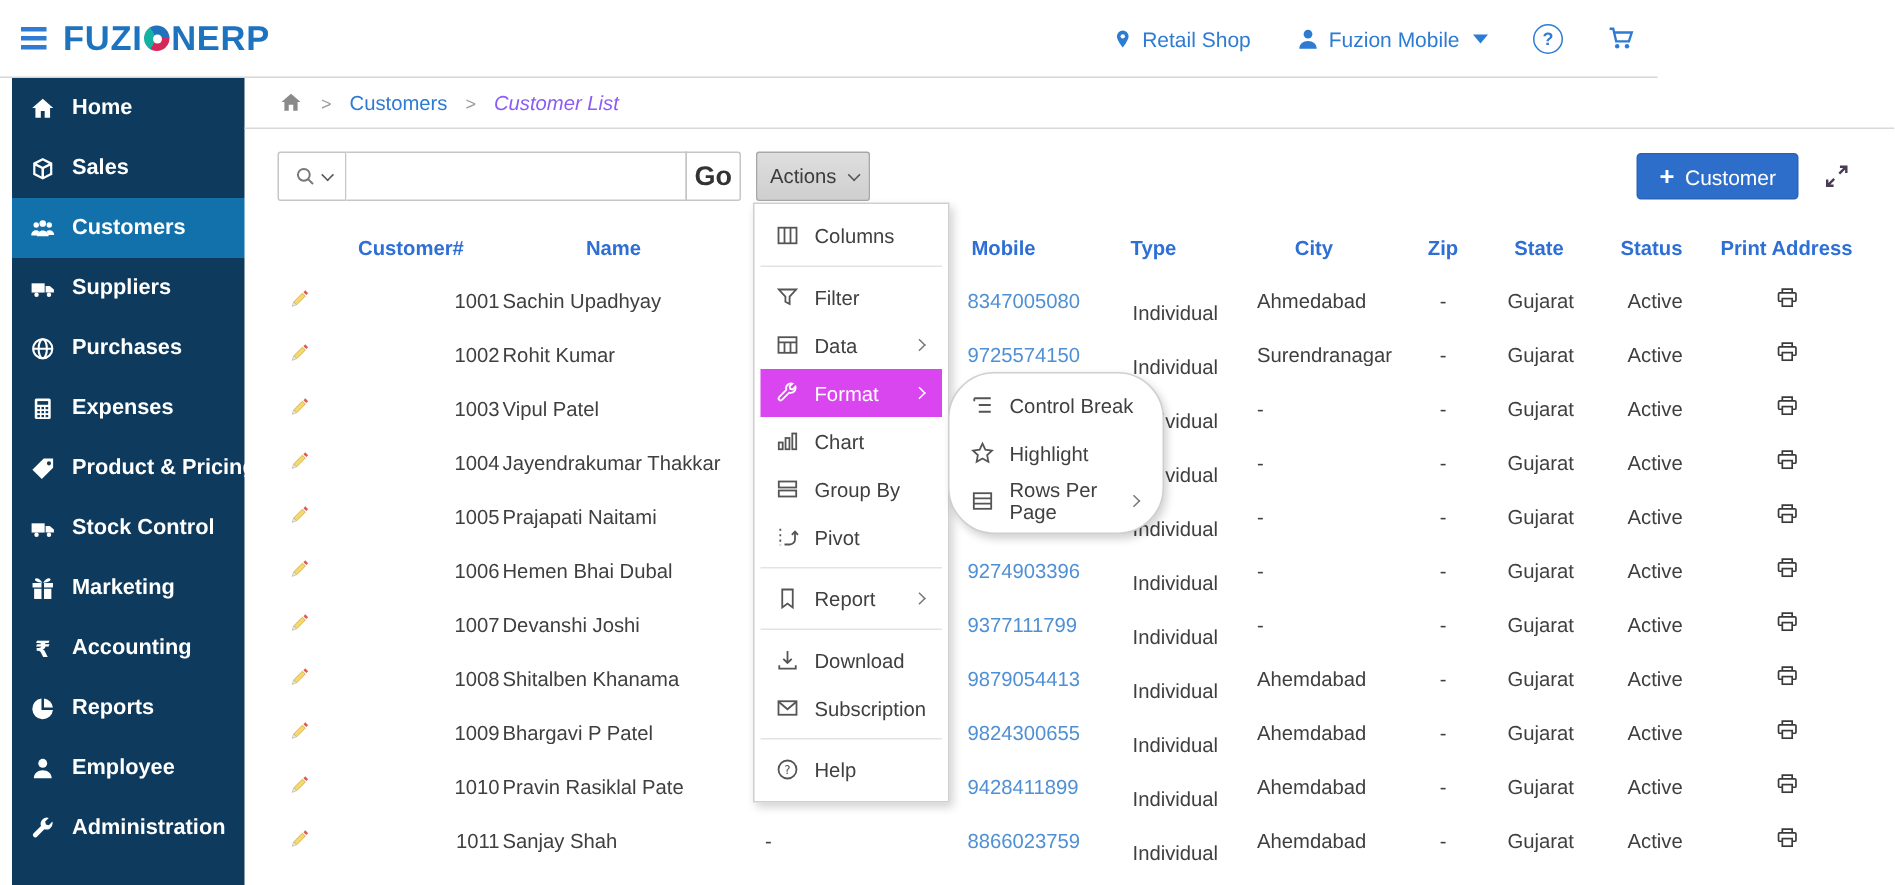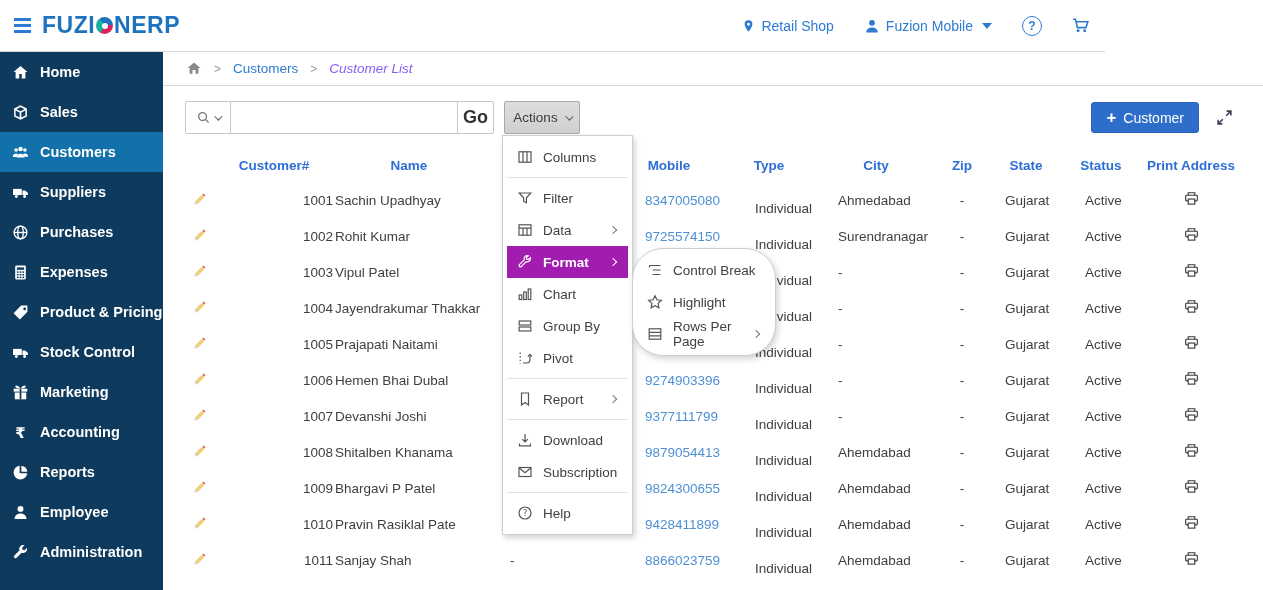--- a/index.html
+++ b/index.html
@@ -13,21 +13,21 @@
   .logo { display:flex; align-items:center; font-size:23px; font-weight:bold; color:#1e73be; letter-spacing:.5px; margin-left:-2px; }
   .logo .o-ball { width:17px; height:17px; border-radius:50%; background:conic-gradient(from 210deg,#15b2a4 0 33%,#2072bc 33% 66%,#d6275a 66% 100%); position:relative; margin:0 1px; }
   .logo .o-ball::after { content:""; position:absolute; left:5.5px; top:5.5px; width:6px; height:6px; border-radius:50%; background:#fff; }
   .topbar-right { margin-left:auto; display:flex; align-items:center; gap:30px; padding-right:14px; color:#2e7bd3; font-size:14px; }
   .tb-item { display:flex; align-items:center; gap:6px; cursor:pointer; white-space:nowrap; }
   .tb-item svg { display:block; }
   .caret-down { display:inline-block; width:0; height:0; border-left:5px solid transparent; border-right:5px solid transparent; border-top:6px solid #2e7bd3; margin-left:3px; }
   .help-circle { width:20px; height:20px; border:1.5px solid #2e7bd3; border-radius:50%; display:flex; align-items:center; justify-content:center; font-size:12px; font-weight:bold; }
 
   
-  .sidebar { position:absolute; top:52px; left:0; width:171px; height:538px; background:#0e3a5d; }
+  .sidebar { position:absolute; top:52px; left:8px; width:171px; height:538px; background:#0e3a5d; }
   .side-item { height:40px; display:flex; align-items:center; color:#fff; font-size:14.5px; font-weight:600; cursor:pointer; }
   .side-item.active { background:#1271ab; }
   .side-icon { width:40px; display:flex; justify-content:center; }
   .side-icon svg { width:17px; height:17px; color:#fff; }
 
   
   .main { position:absolute; top:52px; left:163px; width:1100px; height:538px; background:#fff; }
 
   .breadcrumb { height:34px; display:flex; align-items:center; gap:12px; padding-left:23px; border-bottom:1px solid #d8d8d8; font-size:13.5px; }
   .breadcrumb .sep { color:#9a9a9a; font-size:12px; }
@@ -72,21 +72,21 @@
   .menu-main { left:339px; top:83px; width:131px; }
   .menu-sub  { left:469px; top:196px; width:144px;border-radius:31px; }
   .menu ul { list-style:none; }
   .menu-item { height:32px; display:flex; align-items:center; padding:0 10px; color:#404040; cursor:pointer; }
   .menu-item.divider { height:1px; padding:0; margin:4px 0; background:#e3e3e3; cursor:default; }
   .mi-icon { width:16px; height:16px; margin-right:10px; flex:none; color:#555; }
   .mi-icon svg { width:16px; height:16px; display:block; }
   .mi-label { flex:1; }
   .mi-chev { display:none; width:6px; height:6px; border-right:1.4px solid #777; border-bottom:1.4px solid #777; transform:rotate(-45deg); margin-right:2px; }
   .menu-item.has-sub .mi-chev { display:inline-block; }
-  .menu-item.active { background:#a21caf; color:#fff;font-weight:bold; }
+  .menu-item.active { background:#d946ef; color:#fff; }
   .menu-item.active .mi-icon { color:#fff; }
   .menu-item.active .mi-chev { border-color:#fff; }
 </style>
 </head>
 <body>
 
 <header class="topbar">
   <div class="hamburger">
       <i></i>
       <i></i>

